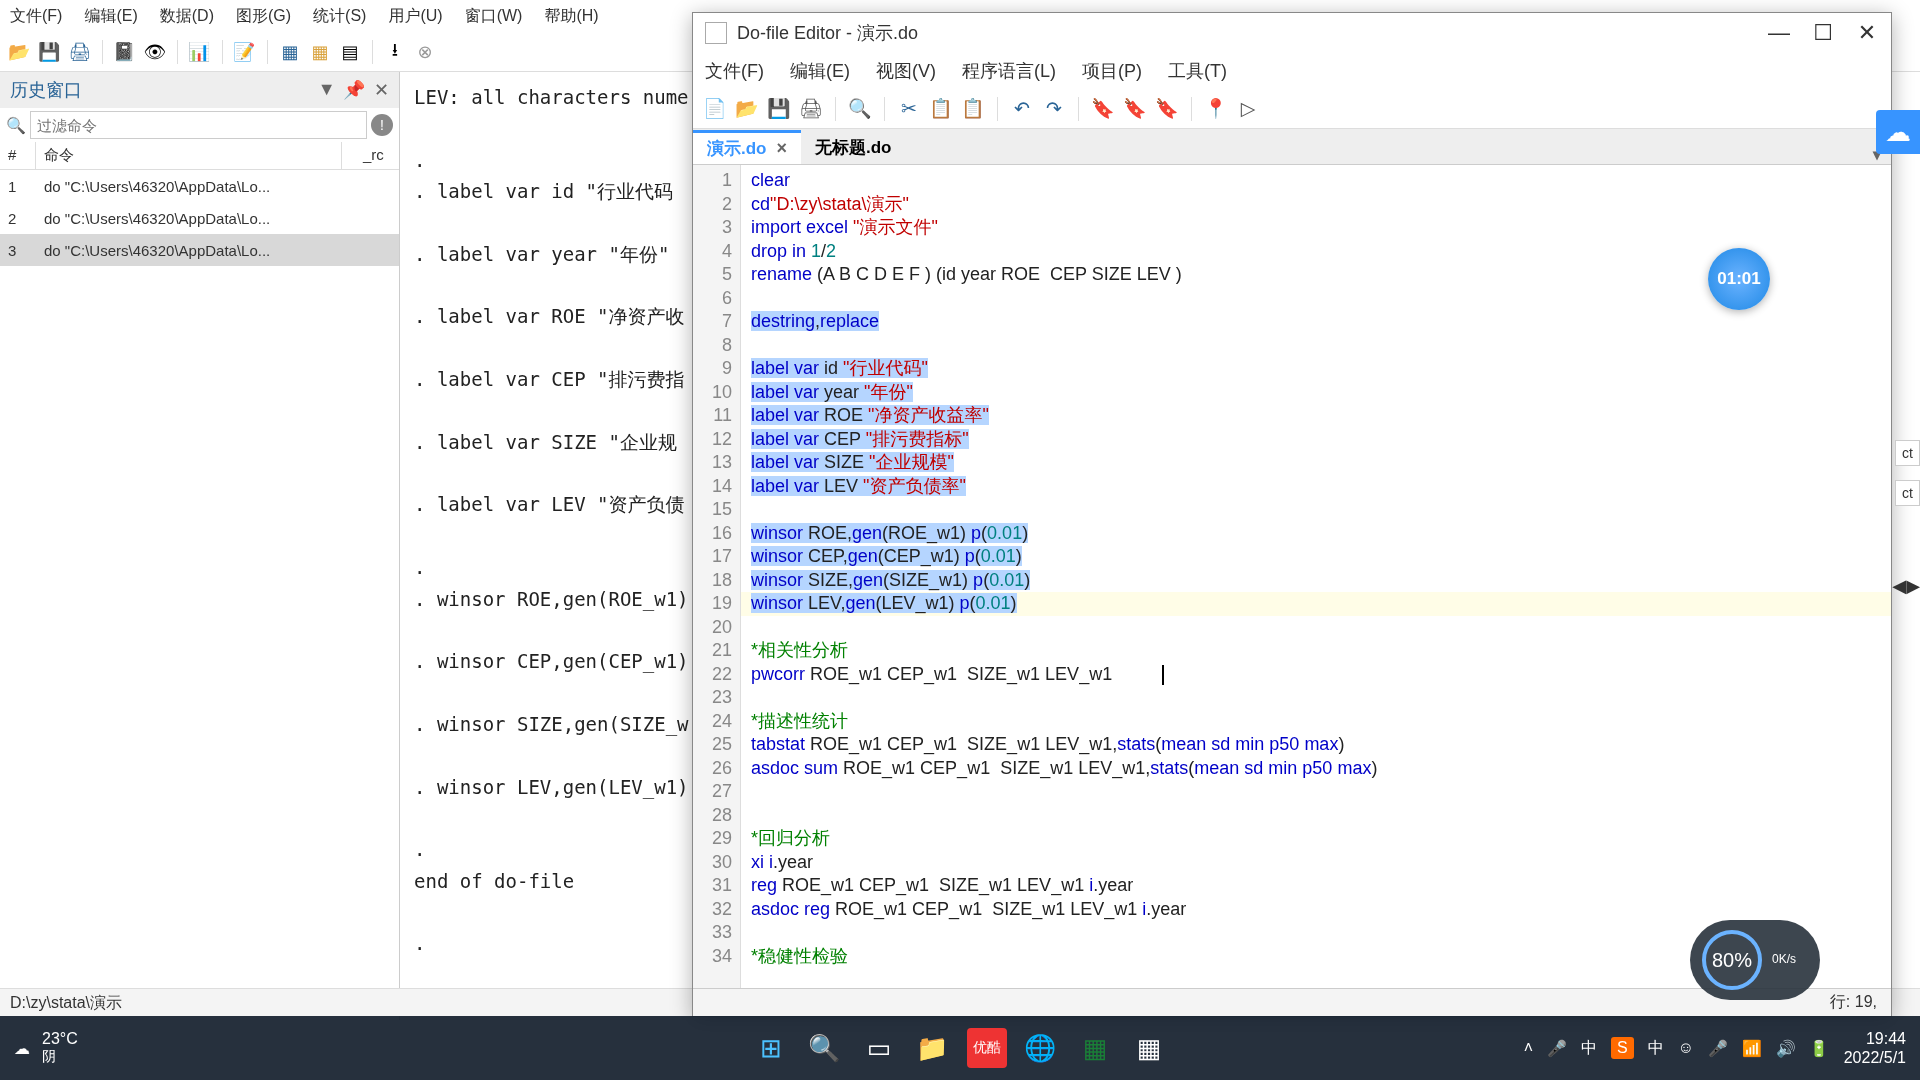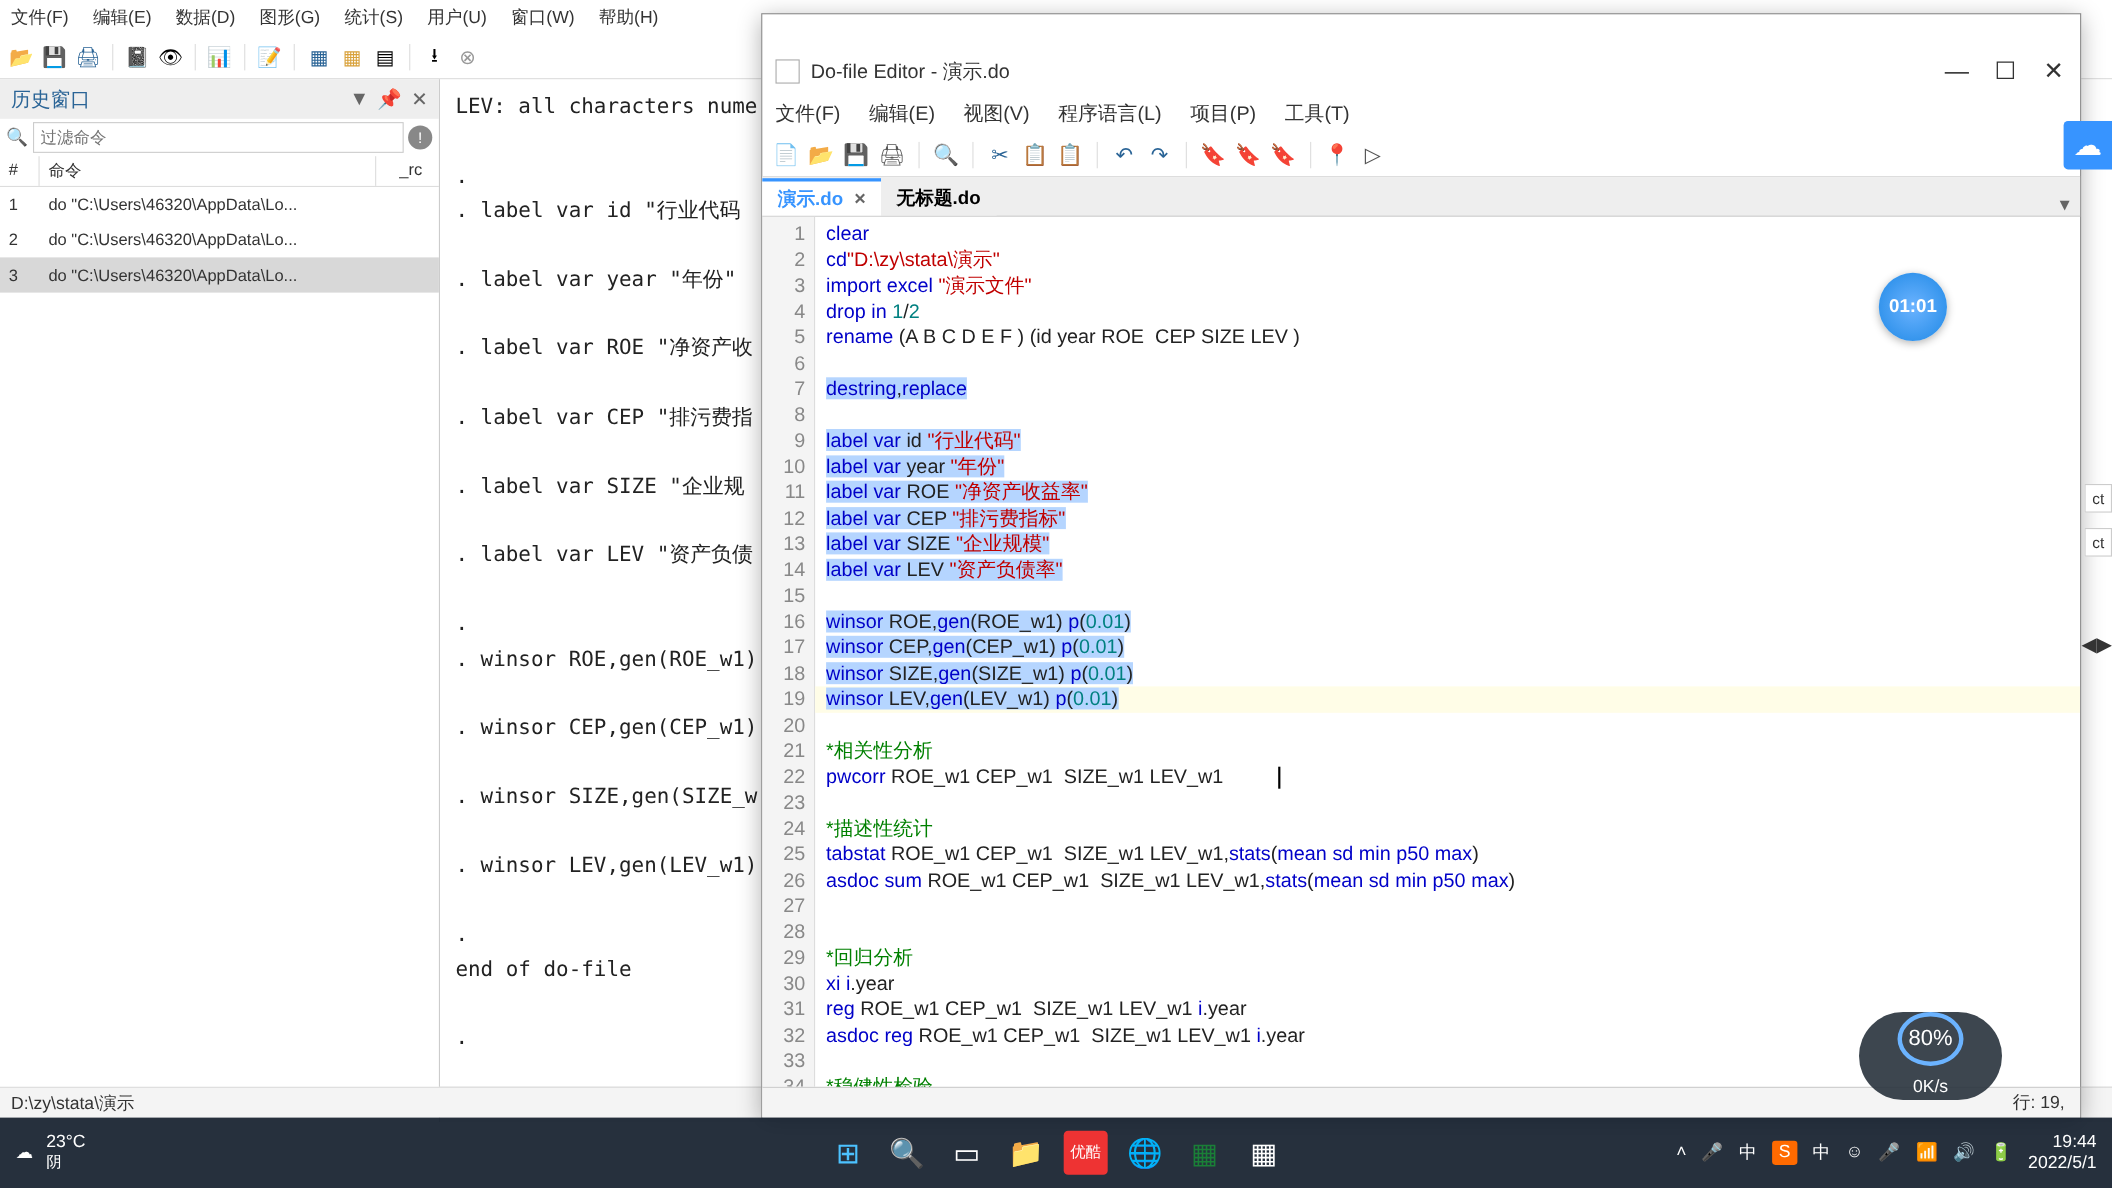--- a/index.html
+++ b/index.html
@@ -32,21 +32,21 @@
 .hist-row .col-cmd { flex: 1; padding: 0 8px; white-space: nowrap; overflow: hidden; text-overflow: ellipsis; }
 
 .results-area { flex: 1; display: flex; flex-direction: column; }
 .results-text { flex: 1; padding: 10px 14px; font-family: Consolas, monospace; font-size: 19px; color: #222; white-space: pre; overflow: hidden; line-height: 1.65; }
 .cmd-panel-header { height: 32px; background: #eee; padding: 4px 10px; font-size: 18px; color: #2a6496; border-top: 1px solid #ccc; }
 
 .statusbar { position: absolute; bottom: 64px; left: 0; right: 0; height: 28px; background: #f4f4f4; padding: 4px 10px; font-size: 16px; color: #333; border-top: 1px solid #ddd; }
 
 
 .dofile-window { position: absolute; top: 12px; left: 692px; width: 1200px; height: 1005px; background: #fff; border: 1px solid #888; box-shadow: 0 4px 20px rgba(0,0,0,0.3); display: flex; flex-direction: column; }
-.dofile-titlebar { height: 40px; display: flex; align-items: center; justify-content: space-between; padding: 0 12px; margin-top: 32px; }
+.dofile-titlebar { height: 40px; display: flex; align-items: center; justify-content: space-between; padding: 0 12px; }
 .dofile-title-left { display: flex; align-items: center; gap: 10px; font-size: 18px; color: #333; }
 .dofile-title-left .app-icon2 { width: 22px; height: 22px; background: #fff; border: 1px solid #aaa; }
 .dofile-ctrls { display: flex; gap: 20px; }
 .dofile-ctrls span { width: 24px; height: 24px; display: flex; align-items: center; justify-content: center; font-size: 22px; color: #333; }
 .dofile-menubar { height: 36px; display: flex; align-items: center; padding: 0 12px; gap: 26px; font-size: 18px; color: #333; }
 .dofile-toolbar { height: 40px; display: flex; align-items: center; padding: 0 10px; gap: 8px; border-bottom: 1px solid #ddd; }
 .dofile-toolbar .tb-icon { font-size: 19px; color: #555; }
 .dofile-tabs { height: 36px; display: flex; align-items: flex-end; background: #eee; border-bottom: 1px solid #ccc; font-weight: bold; }
 .dofile-tab { height: 34px; padding: 0 14px; display: flex; align-items: center; gap: 10px; font-size: 17px; background: #eee; position: relative; }
 .dofile-tab.active { background: #fff; border-top: 3px solid #3794ff; }
@@ -71,23 +71,23 @@
 .taskbar { position: absolute; bottom: 0; left: 0; right: 0; height: 64px; background: rgba(20,30,45,0.92); display: flex; align-items: center; color: #fff; }
 .tb-left { display: flex; align-items: center; gap: 12px; padding: 0 14px; font-size: 16px; }
 .tb-center { position: absolute; left: 50%; transform: translateX(-50%); display: flex; gap: 14px; }
 .tb-center .task-icon { width: 40px; height: 40px; display: flex; align-items: center; justify-content: center; font-size: 26px; border-radius: 4px; }
 .tb-right { margin-left: auto; display: flex; align-items: center; gap: 14px; padding: 0 14px; font-size: 16px; }
 .clock { text-align: right; font-size: 16px; line-height: 1.2; }
 
 
 .timer-bubble { position: absolute; top: 248px; right: 150px; width: 62px; height: 62px; border-radius: 50%; background: radial-gradient(circle,#6bb3ff,#1e88e5); color: #fff; display: flex; align-items: center; justify-content: center; font-size: 17px; font-weight: bold; box-shadow: 0 2px 8px rgba(0,0,0,0.3); }
 .cloud-btn { position: absolute; top: 110px; right: 0; width: 44px; height: 44px; background: #3794ff; display: flex; align-items: center; justify-content: center; color: #fff; font-size: 26px; border-radius: 4px 0 0 4px; }
-.perf-gauge { position: absolute; bottom: 80px; right: 100px; width: 130px; height: 80px; background: rgba(40,50,60,0.9); border-radius: 40px; display: flex; align-items: center; color: #fff; padding: 0 12px; gap: 10px; flex-direction: column; }
+.perf-gauge { position: absolute; bottom: 80px; right: 100px; width: 130px; height: 80px; background: rgba(40,50,60,0.9); border-radius: 40px; display: flex; align-items: center; color: #fff; padding: 0 12px; gap: 10px; }
 .gauge-circ { width: 60px; height: 60px; border-radius: 50%; border: 4px solid #6bb3ff; display: flex; align-items: center; justify-content: center; font-size: 20px; }
-.gauge-stats { font-size: 16px; line-height: 1.3; }
+.gauge-stats { font-size: 12px; line-height: 1.3; }
 .side-hint { position: absolute; right: 0; top: 440px; background: #fff; border: 1px solid #ccc; padding: 4px 6px; font-size: 14px; color: #333; }
 .side-hint2 { position: absolute; right: 0; top: 480px; background: #fff; border: 1px solid #ccc; padding: 4px 6px; font-size: 14px; color: #333; }
 .side-arrow { position: absolute; right: 0; top: 575px; font-size: 18px; color: #333; }
 </style>
 </head>
 <body>
 
 <div class="stata-window">
   <div class="stata-menubar">
     <span>文件(F)</span>

